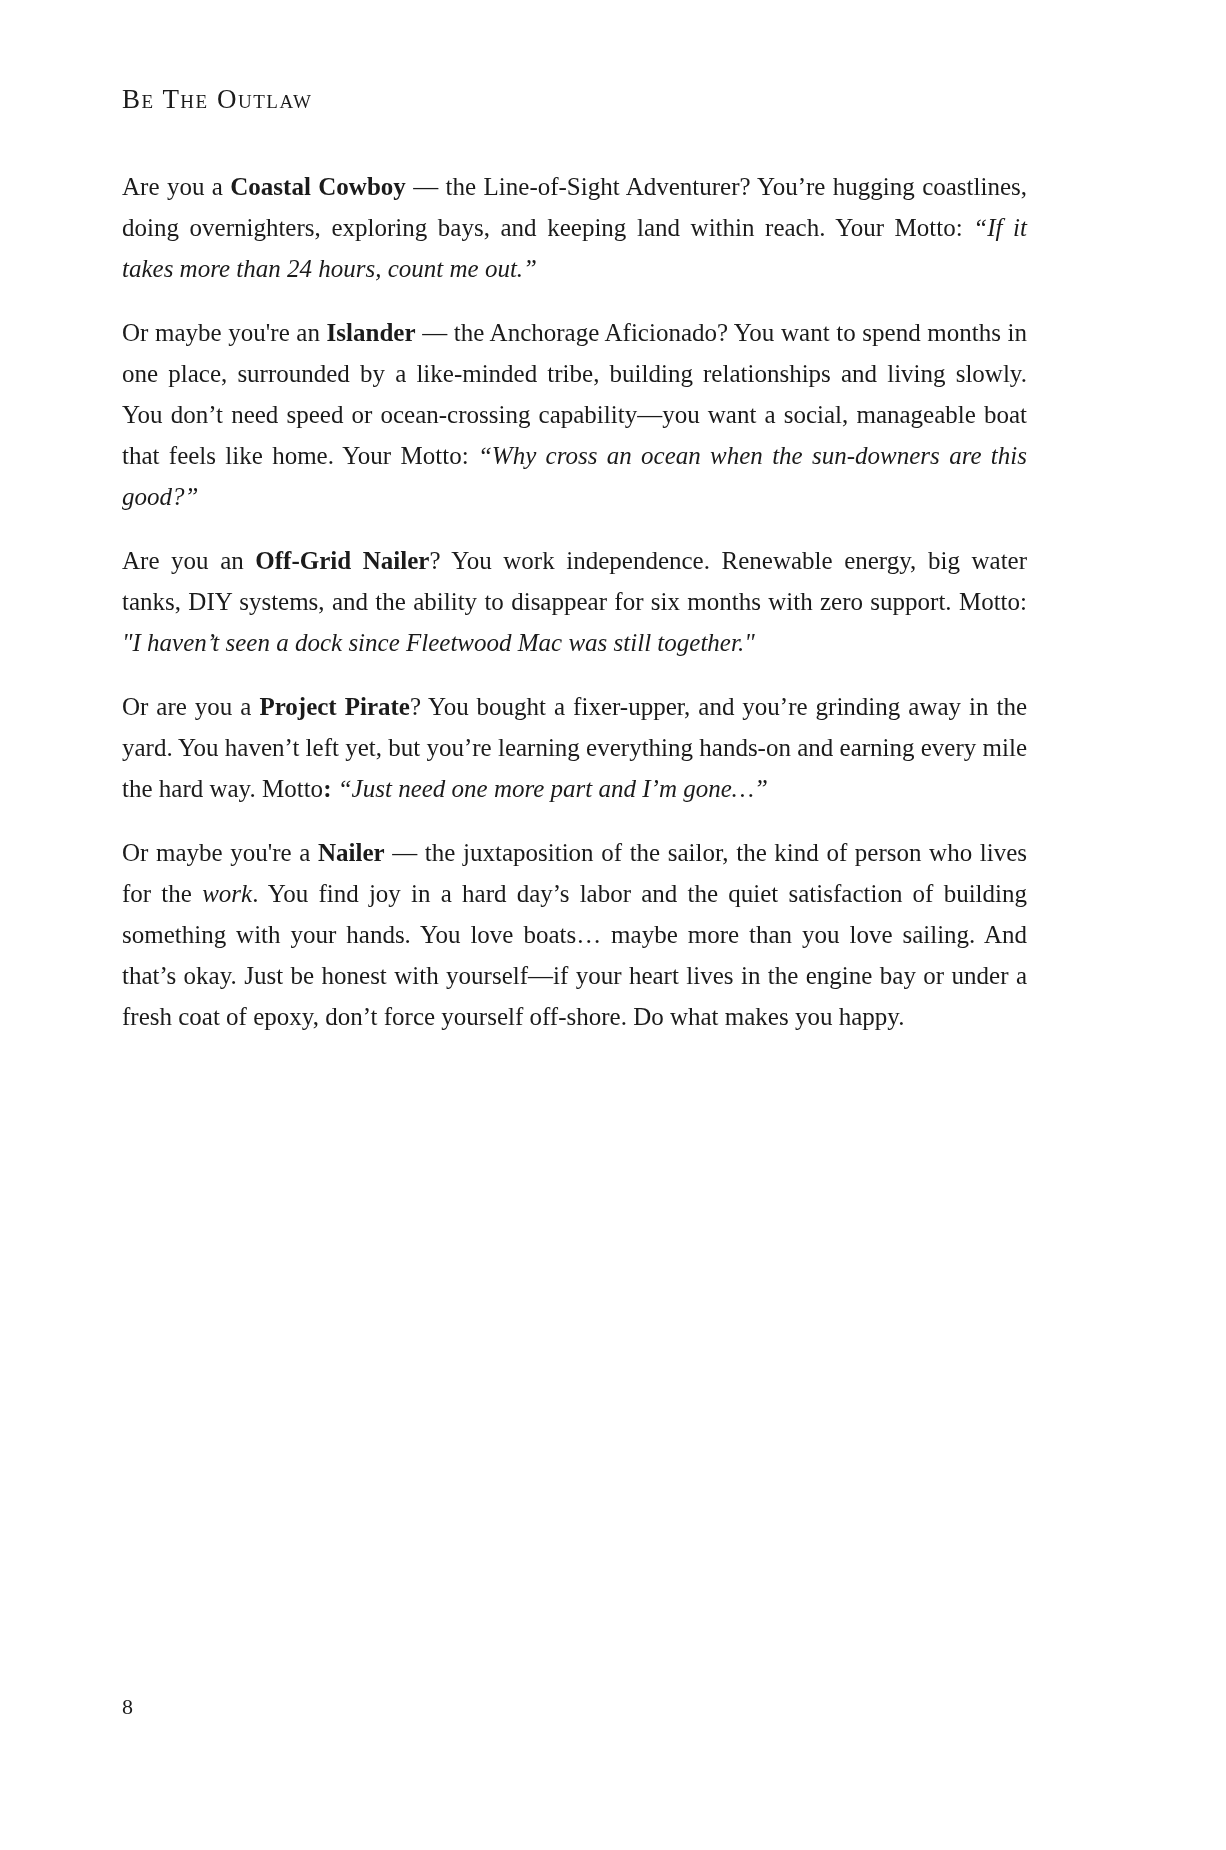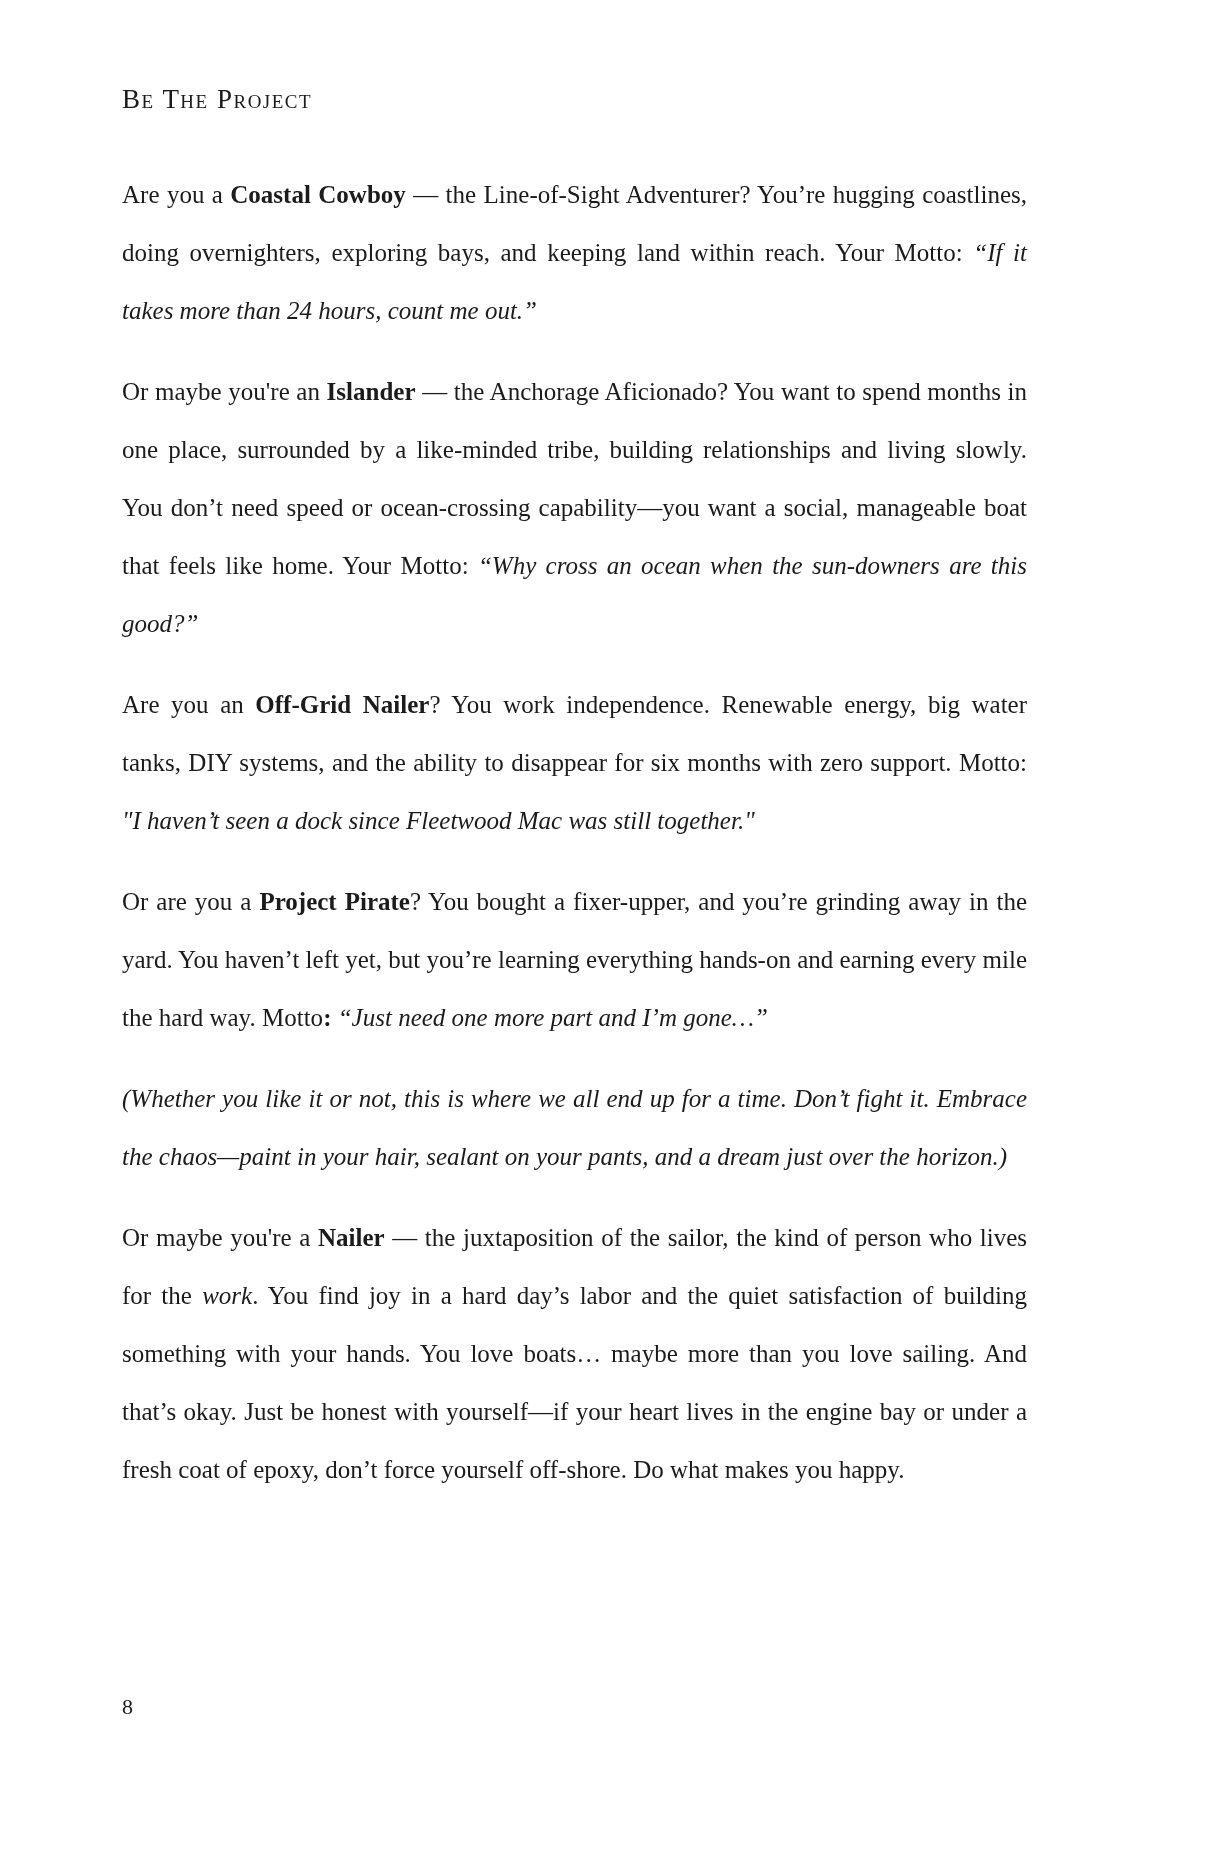--- a/index.html
+++ b/index.html
@@ -28,46 +28,45 @@
   }
   .body-column {
     position: absolute;
     left: 122px;
     top: 166px;
     width: 905px;
   }
   .para {
     margin: 0 0 23px 0;
     font-size: 25px;
-    line-height: 58px;
+    line-height: 41px;
     text-align: justify;
     color: #1b1b1b;
   }
   .para span.normal { font-style: normal; font-weight: 400; }
   .para span.bold   { font-weight: 700; }
   .para span.italic { font-style: italic; }
   .page-number {
     position: absolute;
     left: 122px;
     top: 1694px;
     font-size: 22px;
     color: #1b1b1b;
   }
 </style>
 </head>
 <body>
 
 <div class="page">
 
-  <div class="running-header">Be The Project</div>
+  <div class="running-header">Be The Outlaw</div>
 
   <main class="body-column">
       <p class="para"><span class="normal">Are you a </span><span class="bold">Coastal Cowboy</span><span class="normal"> — the Line-of-Sight Adventurer? You’re hugging coastlines, doing overnighters, exploring bays, and keeping land within reach. Your Motto: </span><span class="italic">“If it takes more than 24 hours, count me out.”</span></p>
       <p class="para"><span class="normal">Or maybe you're an </span><span class="bold">Islander</span><span class="normal"> — the Anchorage Aficionado? You want to spend months in one place, surrounded by a like-minded tribe, building relationships and living slowly. You don’t need speed or ocean-crossing capability—you want a social, manageable boat that feels like home. Your Motto: </span><span class="italic">“Why cross an ocean when the sun-downers are this good?”</span></p>
       <p class="para"><span class="normal">Are you an </span><span class="bold">Off-Grid Nailer</span><span class="normal">? You work independence. Renewable energy, big water tanks, DIY systems, and the ability to disappear for six months with zero support. Motto: </span><span class="italic">"I haven’t seen a dock since Fleetwood Mac was still together."</span></p>
       <p class="para"><span class="normal">Or are you a </span><span class="bold">Project Pirate</span><span class="normal">? You bought a fixer-upper, and you’re grinding away in the yard. You haven’t left yet, but you’re learning everything hands-on and earning every mile the hard way. Motto</span><span class="bold">:</span><span class="normal"> </span><span class="italic">“Just need one more part and I’m gone…”</span></p>
-      <p class="para"><span class="italic">(Whether you like it or not, this is where we all end up for a time. Don’t fight it. Embrace the chaos—paint in your hair, sealant on your pants, and a dream just over the horizon.)</span></p>
       <p class="para"><span class="normal">Or maybe you're a </span><span class="bold">Nailer</span><span class="normal"> — the juxtaposition of the sailor, the kind of person who lives for the </span><span class="italic">work</span><span class="normal">. You find joy in a hard day’s labor and the quiet satisfaction of building something with your hands. You love boats… maybe more than you love sailing. And that’s okay. Just be honest with yourself—if your heart lives in the engine bay or under a fresh coat of epoxy, don’t force yourself off-shore. Do what makes you happy.</span></p>
     </main>
 
   <div class="page-number">8</div>
 
 </div>
 
 </body></html>

